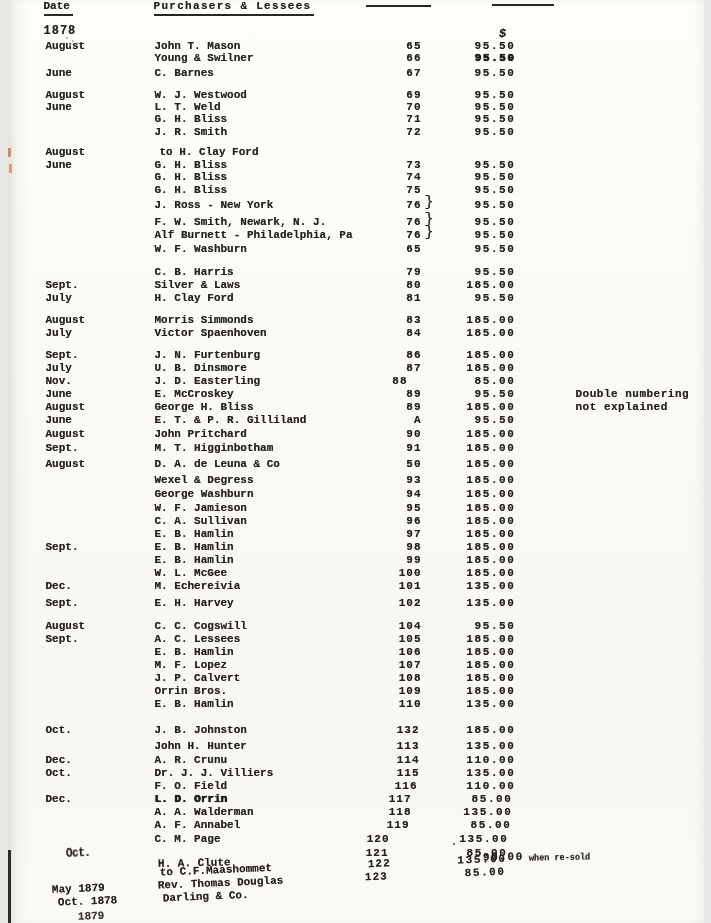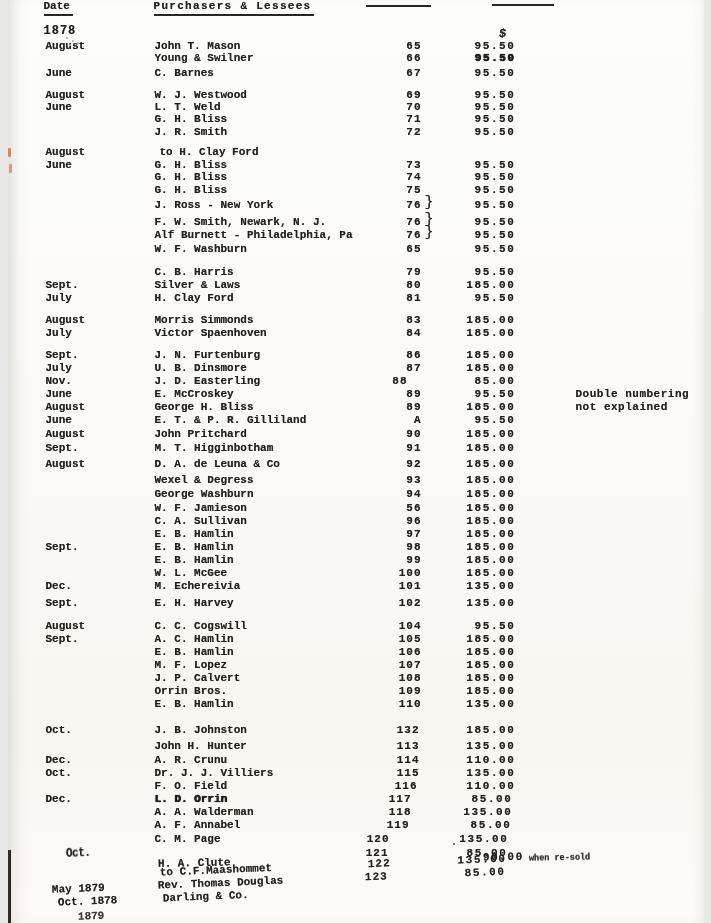--- a/index.html
+++ b/index.html
@@ -218,36 +218,36 @@
       </div>
       <div class="row" style="top: 442px;">
         <span class="d">Sept.</span>
         <span class="n">M. T. Higginbotham</span>
         <span class="m" style="left: 344px;">91</span>
         <span class="p" style="left: 428px;">185.00</span>
       </div>
       <div class="row" style="top: 458px;">
         <span class="d">August</span>
         <span class="n">D. A. de Leuna &amp; Co</span>
-        <span class="m" style="left: 344px;">92</span>
+        <span class="m" style="left: 344px;">50</span>
         <span class="p" style="left: 428px;">185.00</span>
       </div>
       <div class="row" style="top: 474px;">
         <span class="n">Wexel &amp; Degress</span>
         <span class="m" style="left: 344px;">93</span>
         <span class="p" style="left: 428px;">185.00</span>
       </div>
       <div class="row" style="top: 488px;">
         <span class="n">George Washburn</span>
         <span class="m" style="left: 344px;">94</span>
         <span class="p" style="left: 428px;">185.00</span>
       </div>
       <div class="row" style="top: 502px;">
         <span class="n">W. F. Jamieson</span>
-        <span class="m" style="left: 344px;">56</span>
+        <span class="m" style="left: 344px;">95</span>
         <span class="p" style="left: 428px;">185.00</span>
       </div>
       <div class="row" style="top: 515px;">
         <span class="n">C. A. Sullivan</span>
         <span class="m" style="left: 344px;">96</span>
         <span class="p" style="left: 428px;">185.00</span>
       </div>
       <div class="row" style="top: 528px;">
         <span class="n">E. B. Hamlin</span>
         <span class="m" style="left: 344px;">97</span>
@@ -282,21 +282,21 @@
         <span class="p" style="left: 428px;">135.00</span>
       </div>
       <div class="row" style="top: 620px;">
         <span class="d">August</span>
         <span class="n">C. C. Cogswill</span>
         <span class="m" style="left: 344px;">104</span>
         <span class="p" style="left: 428px;">95.50</span>
       </div>
       <div class="row" style="top: 633px;">
         <span class="d">Sept.</span>
-        <span class="n">A. C. Hamlin</span>
+        <span class="n">A. C. Lessees</span>
         <span class="m" style="left: 344px;">105</span>
         <span class="p" style="left: 428px;">185.00</span>
       </div>
       <div class="row" style="top: 646px;">
         <span class="n">E. B. Hamlin</span>
         <span class="m" style="left: 344px;">106</span>
         <span class="p" style="left: 428px;">185.00</span>
       </div>
       <div class="row" style="top: 659px;">
         <span class="n">M. F. Lopez</span>

